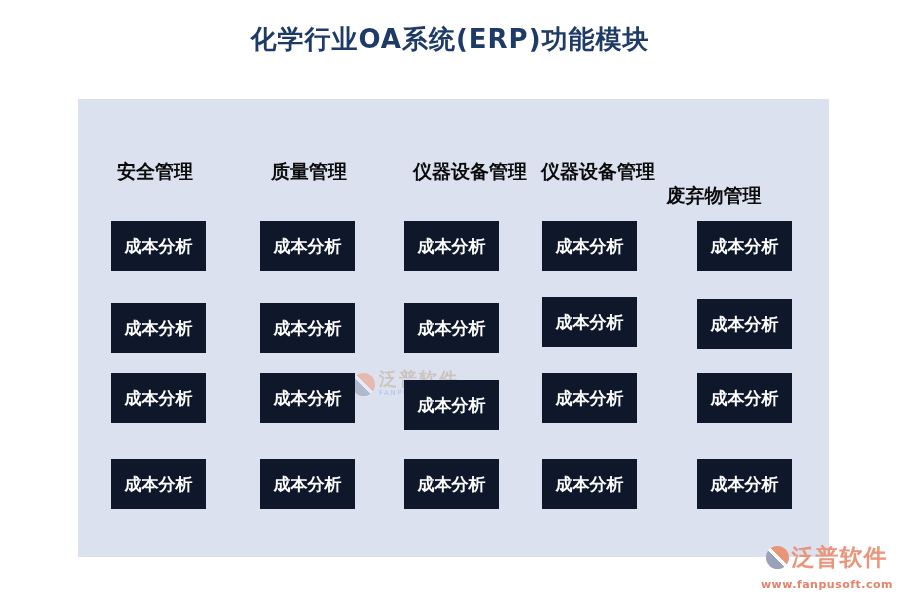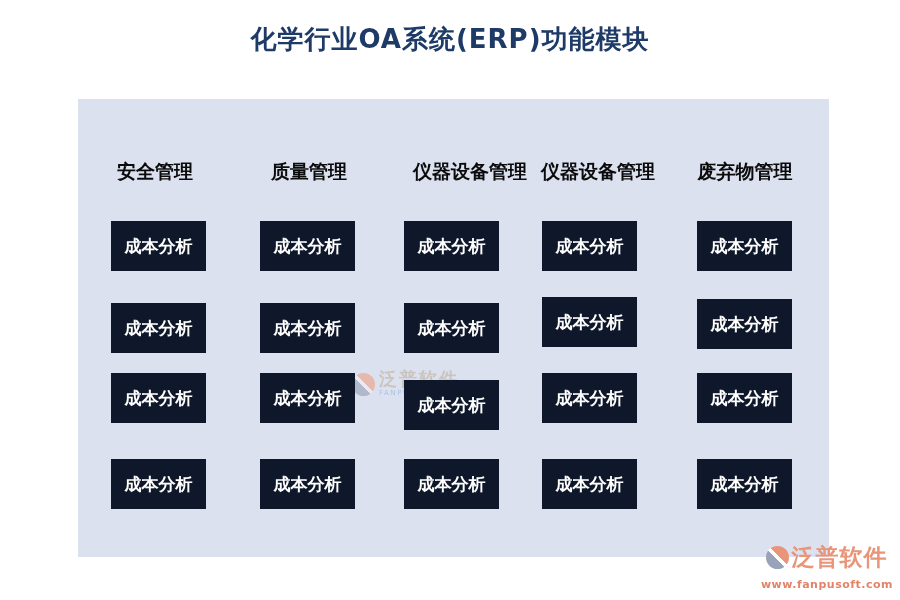--- a/index.html
+++ b/index.html
@@ -16,21 +16,21 @@
   .panel {
     position:absolute; left:78px; top:99px;
     width:751px; height:458px; background:#DCE1F0;
   }
   .module-header {
     position:absolute; top:159px; transform:translateX(-50%);
     font-size:19px; font-weight:bold; color:#0b0b0b;
     white-space:nowrap; z-index:2;
   }
   .hc0 { left:155px; } .hc1 { left:309px; } .hc2 { left:450px;margin-left:20px; }
-  .hc3 { left:598px; } .hc4 { left:745px; }
+  .hc3 { left:598px; } .hc4 { left:714px;margin-top:24px; }
   .btn {
     position:absolute; width:95px; height:50px;
     background:#0f172a; color:#ffffff;
     font-size:17px; font-weight:bold;
     display:flex; align-items:center; justify-content:center;
     white-space:nowrap; z-index:3; border:none; cursor:pointer;
     font-family:inherit;
   }
   .c0 { left:111px; } .c1 { left:260px; } .c2 { left:404px; }
   .c3 { left:542px; } .c4 { left:697px; }

